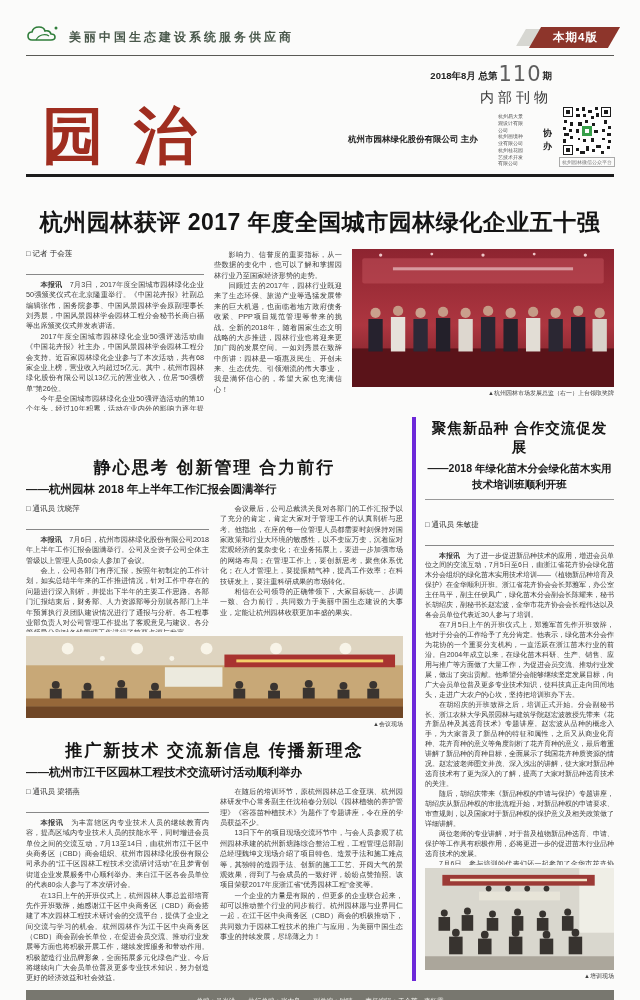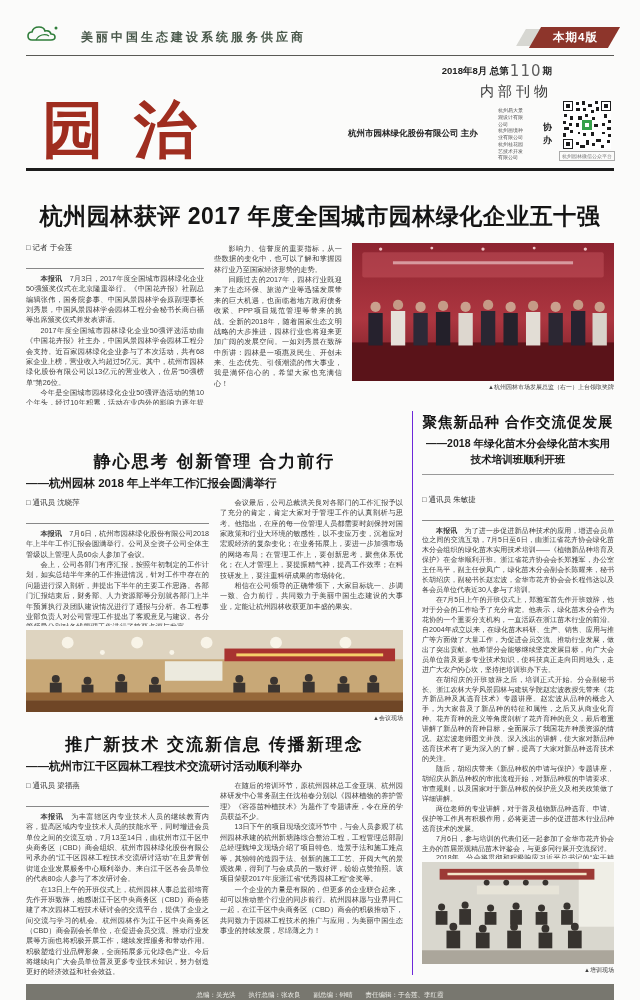--- a/index.html
+++ b/index.html
@@ -5,35 +5,35 @@
   * { box-sizing: border-box; }
   html,body { margin:0; padding:0; background:#e8e8e5; }
   .page {
     width:640px; height:1000px; margin:0 auto; background:#fbfbfa;
     font-family:"Liberation Sans", sans-serif; color:#2f2f2f;
     padding:24px 26px 0; overflow:hidden; position:relative;
   }
   
   .topbar { display:flex; justify-content:space-between; align-items:center;
             border-bottom:1.5px solid #5a5a56; padding-bottom:5px; }
-  .brand { display:flex; align-items:center; gap:21px; }
+  .brand { display:flex; align-items:center; gap:9px; }
   .slogan { color:#49584b; font-weight:bold; font-size:12px; letter-spacing:3px; }
   .badge-wrap { display:flex; align-items:center; }
   .stripe { width:30px; height:17px; background:#d7d7d2; transform:skewX(-30deg); margin-right:-16px; }
   .badge { background:#8d352b; color:#fff; font-weight:bold; font-size:11.5px;
            padding:3px 16px 3px 18px; transform:skewX(-30deg); }
   .badge-text { display:inline-block; transform:skewX(30deg); letter-spacing:1px; }
   
   .mast-row { display:flex; align-items:flex-end; margin-top:6px; }
   .paper-title { flex:1; font-family:"DejaVu Serif", serif; font-weight:bold;
                  color:#9f2d1f; font-size:62px; line-height:1.0; letter-spacing:30px;
                  padding-left:16px; white-space:nowrap; }
   .mast-right { width:212px; display:flex; flex-direction:column; align-items:flex-end; gap:1px; padding-right:8px; }
   .issue-line { font-size:9.5px; font-weight:bold; color:#222; }
-  .issue-num { font-size:15px; font-weight:normal; color:#5e5e5e; letter-spacing:1px;
+  .issue-num { font-size:21px; font-weight:normal; color:#5e5e5e; letter-spacing:1px;
                font-family:"DejaVu Sans", sans-serif; vertical-align:-2px; padding:0 1px; }
   .internal { font-size:14px; color:#3a3a3a; letter-spacing:4px; margin:2px 0 5px; }
   .host-row { display:flex; align-items:center; gap:20px; }
   .host { font-size:8.5px; font-weight:bold; white-space:nowrap; color:#222; }
   .coorg { display:flex; flex-direction:column; text-align:left; font-size:5px; color:#555; line-height:1.35; }
   .xieban { font-size:9px; font-weight:bold; color:#222; }
   .qr-col { width:54px; display:flex; flex-direction:column; align-items:center; gap:2px; }
   .qr svg { display:block; }
   .qr-caption { font-size:5px; color:#777; border:0.5px solid #aaa; padding:1px 2px; white-space:nowrap; }
   .thick-rule { border-top:3px solid #1c1c1c; margin-top:7px; }
@@ -48,21 +48,21 @@
   .caption { font-size:6px; color:#3f3f3f; text-align:right; margin-top:2px; }
   .photo svg { display:block; width:100%; }
   
   .lead-row { display:flex; gap:10px; height:162px; }
   .lead-c1 { width:178px; overflow:hidden; }
   .lead-c2 { width:128px; overflow:hidden; padding-top:1px; }
   .lead-photo { flex:1; display:flex; flex-direction:column; }
   
   .main-split { display:flex; height:564px; margin-top:6px; }
   .left-zone { width:386px; padding-right:9px; display:flex; flex-direction:column;margin-top:35px; }
-  .right-zone { flex:1; border-left:1px solid #6d28d9; padding-left:9px;
+  .right-zone { flex:1; border-left:4px solid #6d28d9; padding-left:9px;
                 display:flex; flex-direction:column; }
   .art-title { font-size:17px; font-weight:bold; text-align:center; letter-spacing:2px;
                color:#151515; margin:4px 0 3px; }
   .art-subtitle { font-size:11.5px; font-weight:bold; text-align:left; color:#1a1a1a;
                   margin-bottom:7px; }
   .two-col { display:flex; gap:11px; }
   .two-col .col { flex:1; overflow:hidden; }
   .art2-cols { height:128px; }
   .art3-cols { flex:1; overflow:hidden; }
   .art2-photo { margin-top:4px; }

